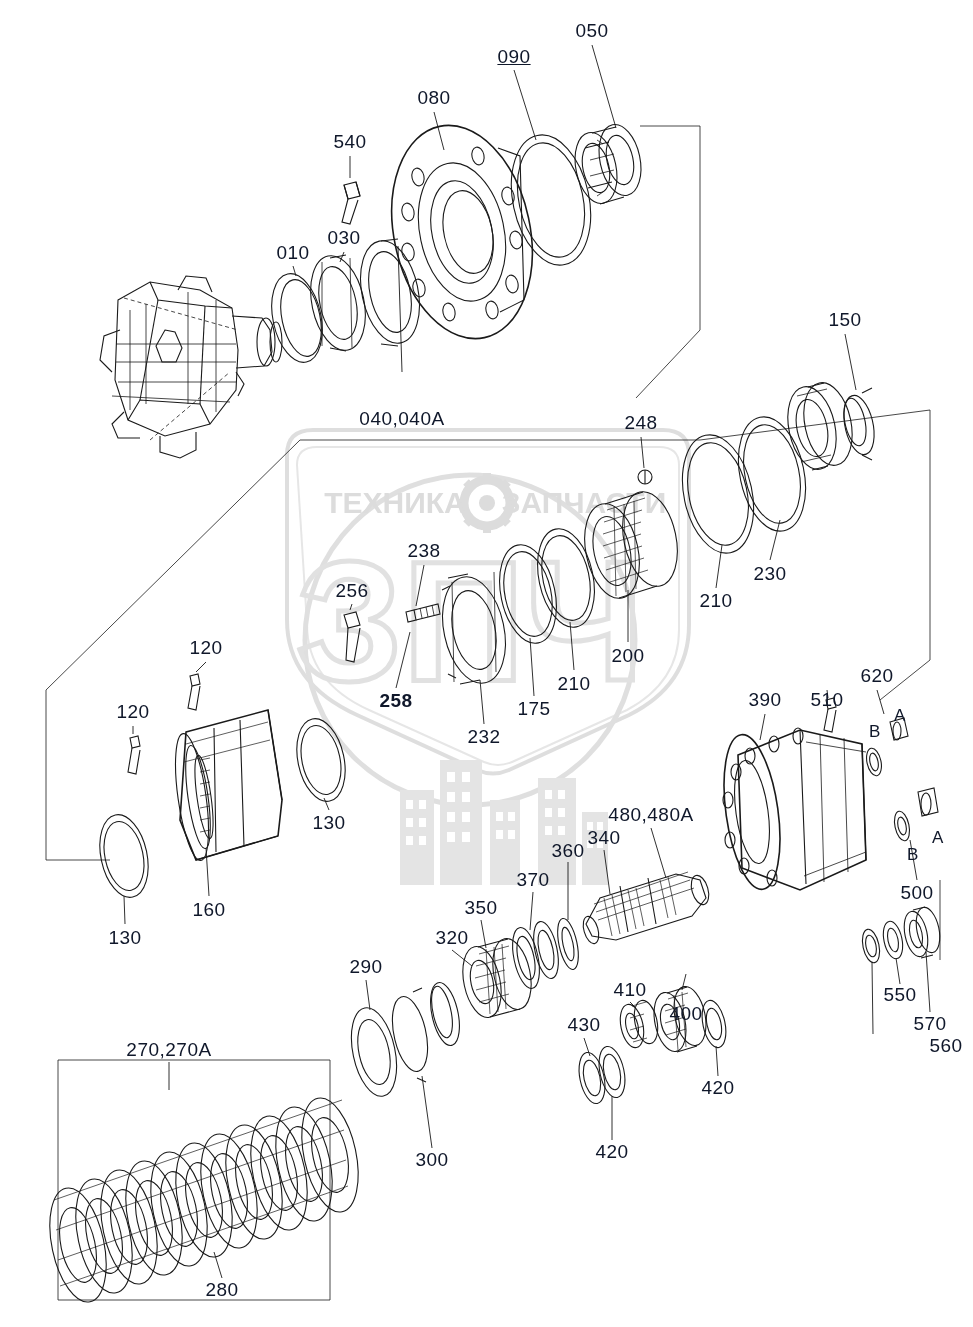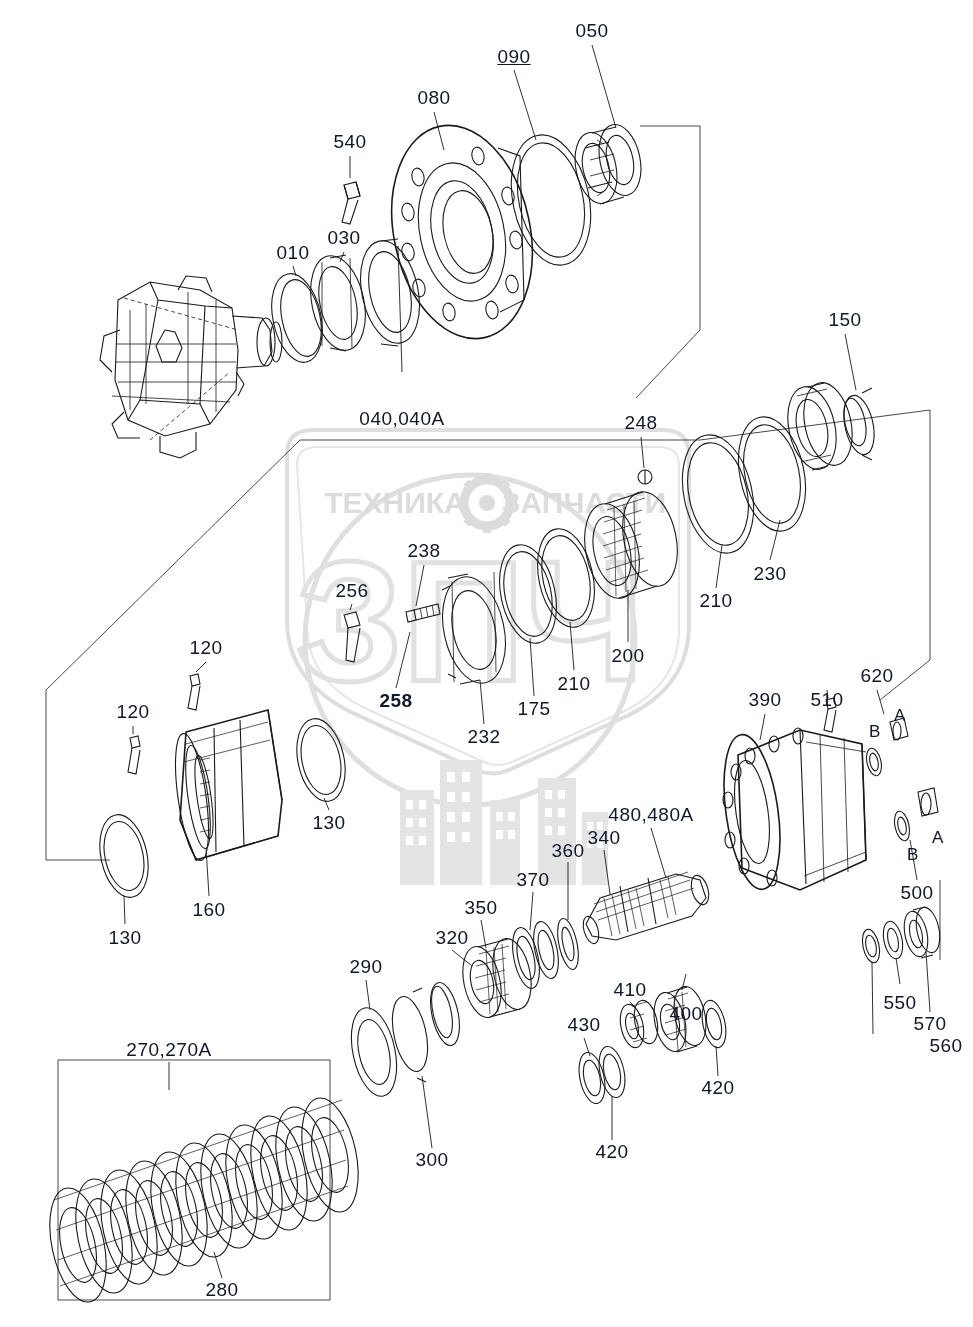--- a/index.html
+++ b/index.html
@@ -528,21 +528,21 @@
       <div class="lbl" style="left: 604px; top: 838px; text-align: center;">340</div>
       <div class="lbl" style="left: 568px; top: 851px;">360</div>
       <div class="lbl small" style="left: 938px; top: 838px;">A</div>
       <div class="lbl small" style="left: 913px; top: 855px;">B</div>
       <div class="lbl" style="left: 533px; top: 880px;">370</div>
       <div class="lbl" style="left: 209px; top: 910px;">160</div>
       <div class="lbl" style="left: 125px; top: 938px;">130</div>
       <div class="lbl" style="left: 481px; top: 908px;">350</div>
       <div class="lbl" style="left: 917px; top: 893px;">500</div>
       <div class="lbl" style="left: 452px; top: 938px;">320</div>
-      <div class="lbl" style="left: 900px; top: 995px; margin-top: 8px;">550</div>
+      <div class="lbl" style="left: 900px; top: 995px;">550</div>
       <div class="lbl" style="left: 930px; top: 1024px;">570</div>
       <div class="lbl" style="left: 919px; top: 1046px; margin-left: 27px;">560</div>
       <div class="lbl" style="left: 686px; top: 1014px;">400</div>
       <div class="lbl" style="left: 366px; top: 967px;">290</div>
       <div class="lbl" style="left: 630px; top: 990px;">410</div>
       <div class="lbl" style="left: 584px; top: 1025px;">430</div>
       <div class="lbl" style="left: 718px; top: 1088px;">420</div>
       <div class="lbl" style="left: 169px; top: 1050px;">270,270A</div>
       <div class="lbl" style="left: 432px; top: 1160px;">300</div>
       <div class="lbl" style="left: 612px; top: 1152px;">420</div>

